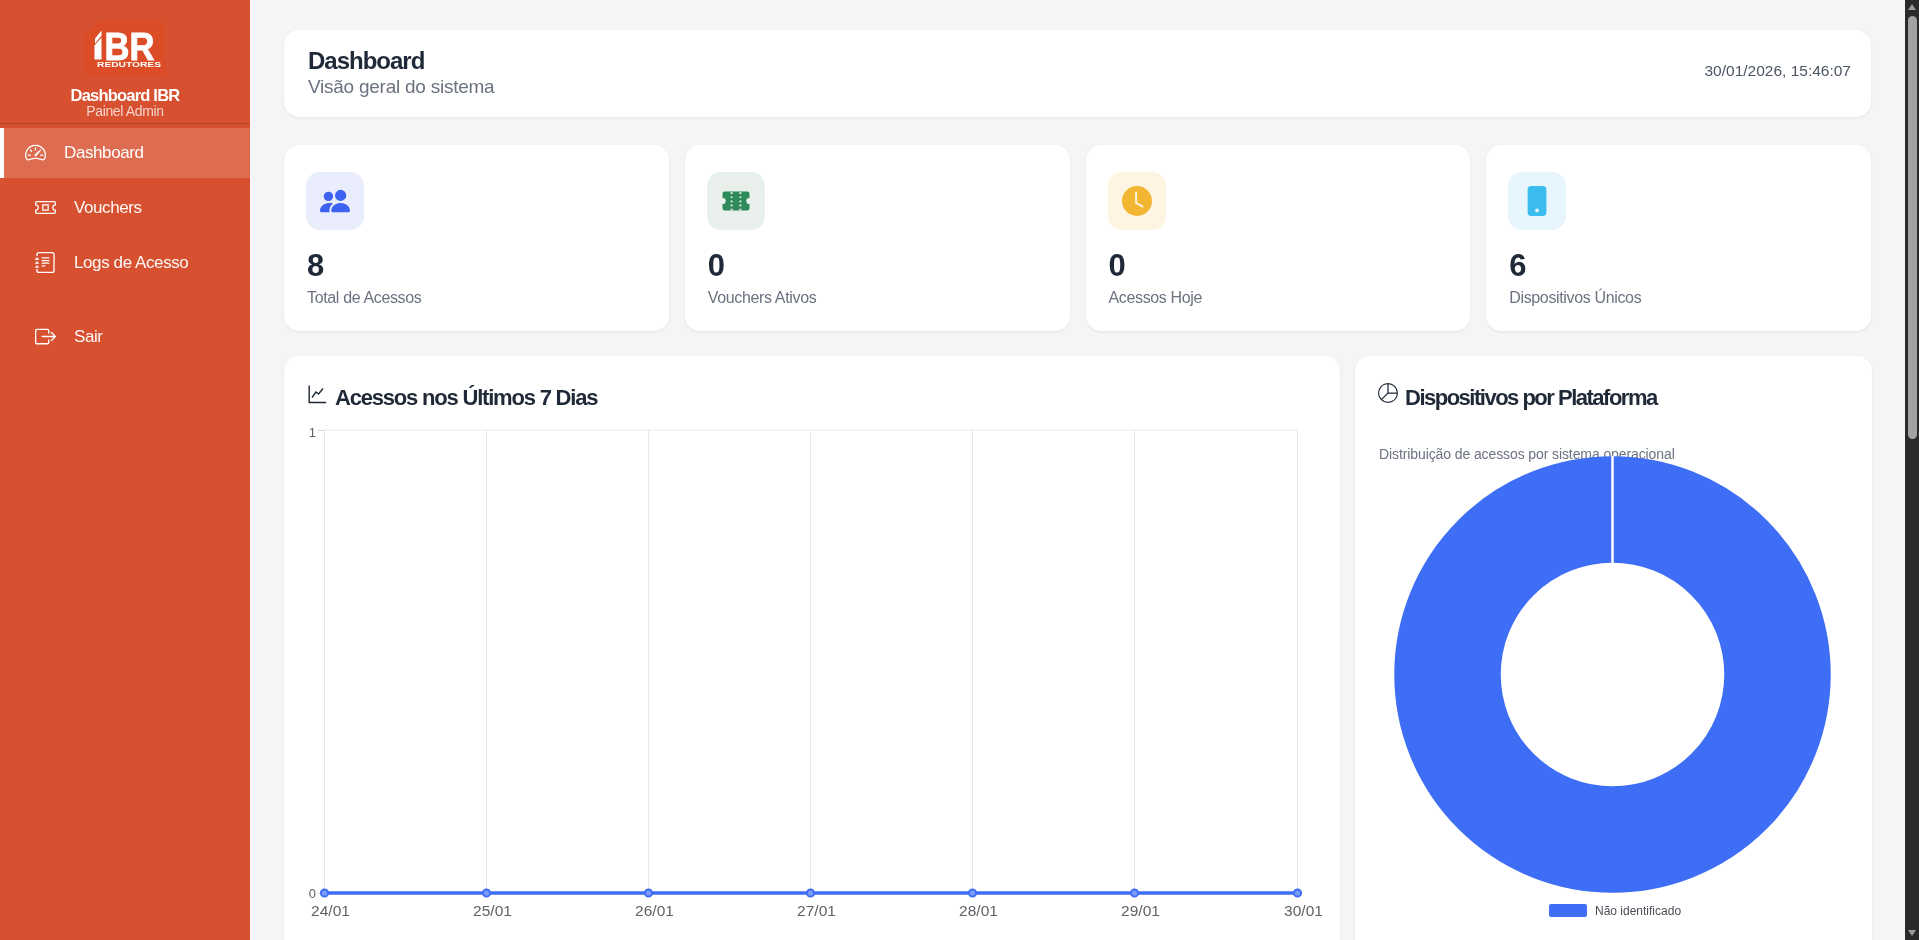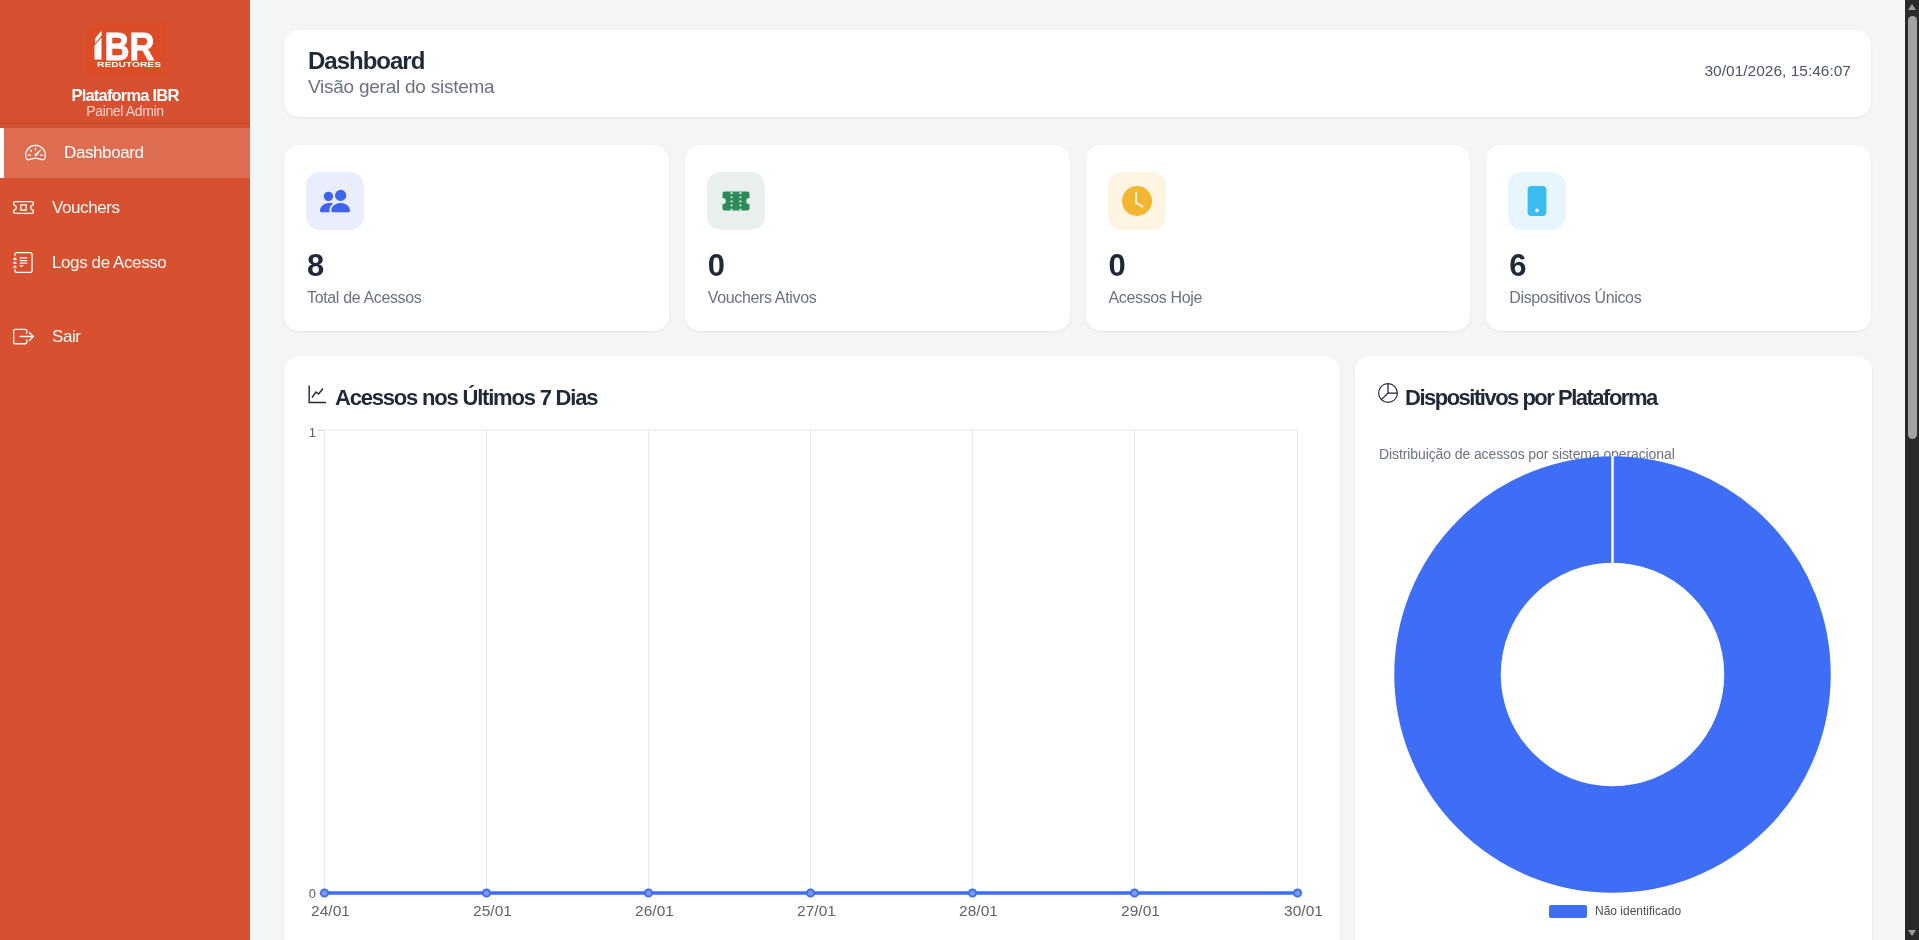--- a/index.html
+++ b/index.html
@@ -6,21 +6,21 @@
   * { margin:0; padding:0; box-sizing:border-box; }
   html,body { width:1919px; height:940px; overflow:hidden; font-family:"Liberation Sans", sans-serif; background:#f4f5f7; }
 
   
   #sidebar { position:fixed; left:0; top:0; width:250px; height:940px; background:#d7502f; z-index:5; }
   .side-head { height:124px; padding-top:22px; border-bottom:1px solid rgba(0,0,0,0.15); text-align:center; }
   .side-head svg.logo { display:block; margin:0 auto; }
   .side-title { margin-top:11px; color:#fff; font-size:16.5px; font-weight:bold; line-height:17px; letter-spacing:-0.8px; }
   .side-sub { color:rgba(255,255,255,0.75); font-size:14px; line-height:15px; letter-spacing:-0.35px; }
   nav { display:block; }
-  .item { display:flex; align-items:center; height:50px; margin-bottom:5px; padding-left:13px; color:rgba(255,255,255,0.96); font-size:17px; letter-spacing:-0.4px; }
+  .item { display:flex; align-items:center; height:50px; margin-bottom:5px; padding-left:35px; color:rgba(255,255,255,0.96); font-size:17px; letter-spacing:-0.4px; }
   .item svg { margin-right:18px; flex:none; }
   .item.active { background:rgba(255,255,255,0.16); border-left:4px solid #fff; padding-left:21px; color:#fff; }
   .item.sair { margin-top:24px; }
   nav { padding-top:3.5px; }
 
   
   #main { position:fixed; left:250px; top:0; width:1669px; height:940px; background:#f4f5f7; }
   .card { position:absolute; background:#fff; border-radius:15px; box-shadow:0 1px 3px rgba(0,0,0,0.07); }
 
   .header-card { left:34px; top:30px; width:1587px; height:87px; }
@@ -34,21 +34,21 @@
   .stat .lbl { position:absolute; left:23px; top:144px; font-size:16px; color:#6b7280; letter-spacing:-0.35px; }
 
   .chart-card { left:34px; top:356px; width:1056px; height:700px; }
   .card h2 { position:absolute; font-size:22px; line-height:25px; color:#1f2937; letter-spacing:-1.2px; }
   .chart-card h2 { left:51px; top:29px; }
   .chart-card .t-icon { position:absolute; left:23px; top:28px; }
   .donut-card { left:1105px; top:356px; width:516.5px; height:700px; }
   .donut-card h2 { left:50px; top:29px; letter-spacing:-1.5px; }
   .donut-card .t-icon { position:absolute; left:23px; top:27px; }
   .donut-card .sub { position:absolute; left:24px; top:65px; font-size:14px; line-height:16px; color:#6b7280; letter-spacing:-0.1px;margin-top:25px; }
-  .legend { position:absolute; left:194px; top:548px; display:flex; align-items:center; }
+  .legend { position:absolute; left:194px; top:548px; display:flex; }
   .legend .sw { width:38px; height:13px; border-radius:2px; background:#3e6ef5; }
   .legend span { margin-left:8px; font-size:12px; color:#4a4f57; }
 
   
   #sb { position:fixed; right:0; top:0; width:14px; height:940px; background:#2a2a2c; z-index:9; }
   #sb .thumb { position:absolute; left:2.5px; top:16px; width:9px; height:423px; background:#a2a2a4; border-radius:5px; }
   #sb .up { position:absolute; left:3px; top:4px; width:0; height:0; border-left:4px solid transparent; border-right:4px solid transparent; border-bottom:6px solid #9b9b9b; }
   #sb .down { position:absolute; left:3px; bottom:4px; width:0; height:0; border-left:4px solid transparent; border-right:4px solid transparent; border-top:6px solid #9b9b9b; }
 </style>
 </head>
@@ -56,21 +56,21 @@
 
 <div id="sidebar">
   <div class="side-head">
     <svg class="logo" width="80" height="54" viewBox="0 0 80 54">
       <polygon points="13,0 80,0 80,54 0,54 0,13" fill="#dc4c26"></polygon>
       <polygon points="16.5,8.5 16.5,13.5 10,21.5 10,16.5" fill="#fff"></polygon>
       <polygon points="9.5,23.5 16.5,15.5 16.5,37.5 9.5,37.5" fill="#fff"></polygon>
       <text x="19.5" y="37.5" font-size="38.5" font-weight="bold" fill="#fff" stroke="#fff" stroke-width="0.9" textLength="50" lengthAdjust="spacingAndGlyphs" font-family="Liberation Sans, sans-serif">BR</text>
       <text x="44" y="44.5" font-size="6.5" font-weight="bold" text-anchor="middle" fill="#fff" textLength="64" lengthAdjust="spacingAndGlyphs" font-family="Liberation Sans, sans-serif">REDUTORES</text>
     </svg>
-    <div class="side-title">Plataforma IBR</div>
+    <div class="side-title">Dashboard IBR</div>
     <div class="side-sub">Painel Admin</div>
   </div>
   <nav>
     <div class="item active">
       <svg width="21" height="21" viewBox="0 0 16 16" fill="#fff">
           <path d="M8 4a.5.5 0 0 1 .5.5V6a.5.5 0 0 1-1 0V4.5A.5.5 0 0 1 8 4M3.732 5.732a.5.5 0 0 1 .707 0l.915.914a.5.5 0 1 1-.708.708l-.914-.915a.5.5 0 0 1 0-.707M2 10a.5.5 0 0 1 .5-.5h1.586a.5.5 0 0 1 0 1H2.5A.5.5 0 0 1 2 10m9.5 0a.5.5 0 0 1 .5-.5h1.5a.5.5 0 0 1 0 1H12a.5.5 0 0 1-.5-.5m.754-4.246a.39.39 0 0 0-.527-.02L7.547 9.31a.91.91 0 1 0 1.302 1.258l3.434-4.297a.39.39 0 0 0-.029-.518z"></path>
           <path d="M0 10a8 8 0 1 1 15.547 2.661c-.442 1.253-1.845 1.602-2.932 1.25C11.309 13.488 9.475 13 8 13c-1.474 0-3.31.488-4.615.911-1.087.352-2.49.003-2.932-1.25A8 8 0 0 1 0 10m8-7a7 7 0 0 0-6.603 9.329c.203.575.923.876 1.68.63C4.397 12.533 6.358 12 8 12s3.604.532 4.923.96c.757.245 1.477-.056 1.68-.631A7 7 0 0 0 8 3"></path>
         </svg>
       Dashboard
     </div>

